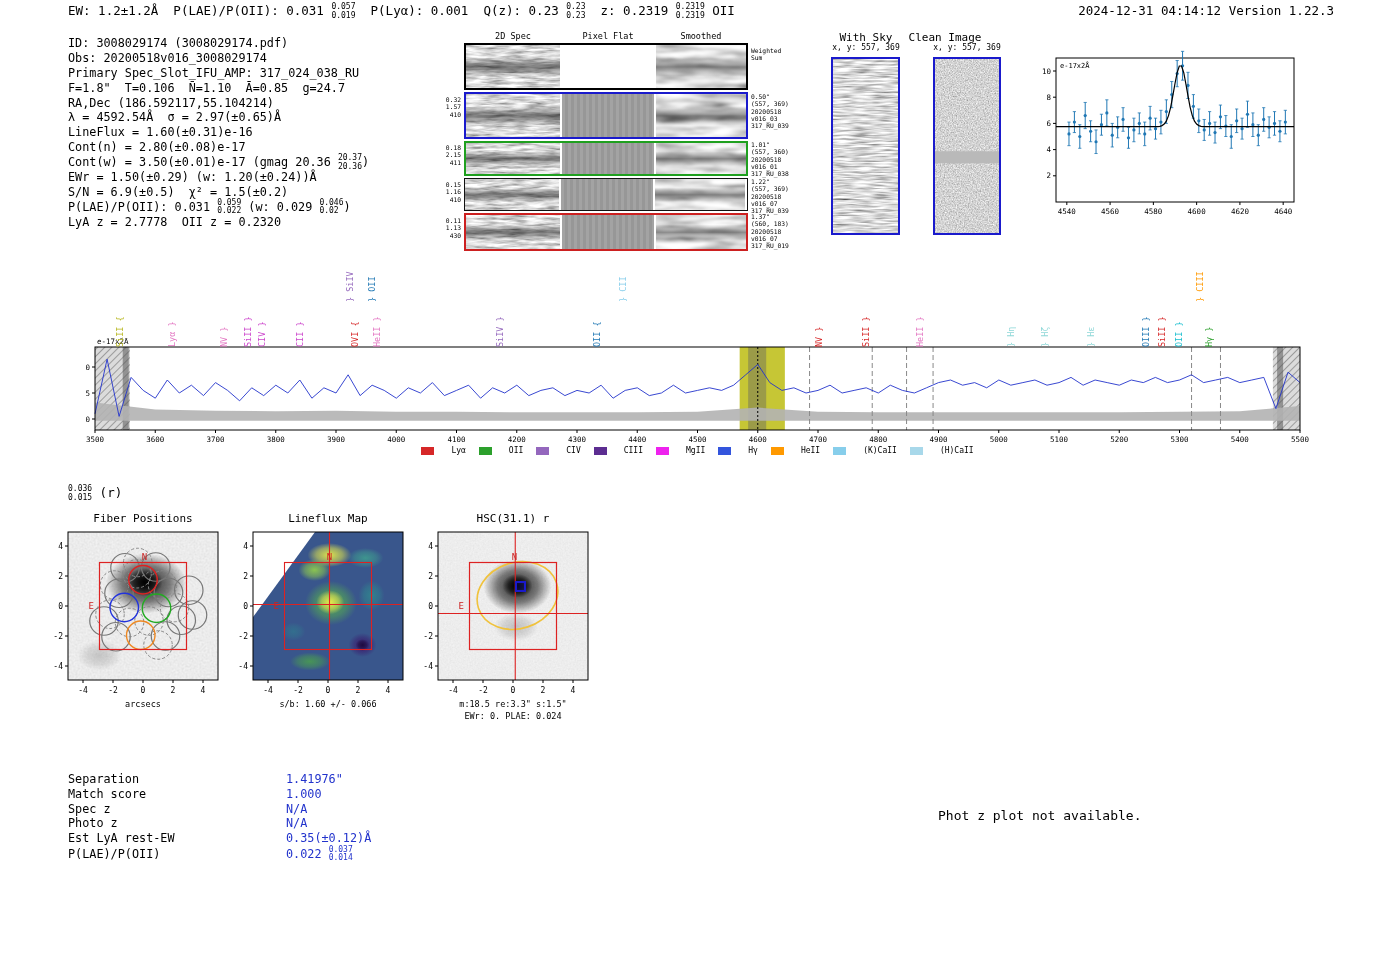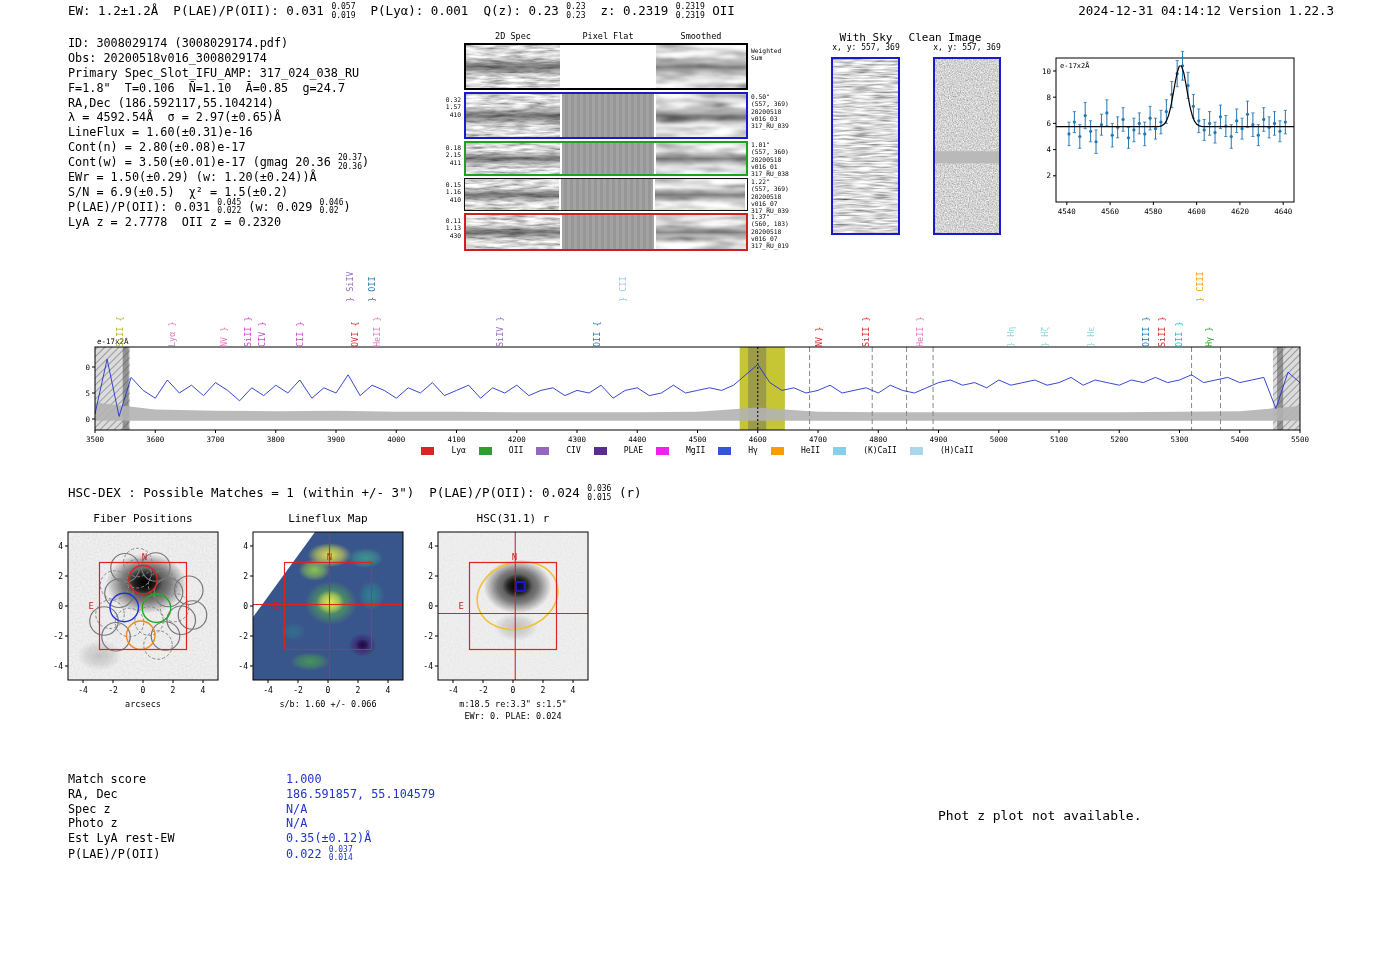--- a/index.html
+++ b/index.html
@@ -54,21 +54,21 @@
     <div>Obs: 20200518v016_3008029174</div>
     <div>Primary Spec_Slot_IFU_AMP: 317_024_038_RU</div>
     <div>F=1.8"  T=0.106  N̄=1.10  Ā=0.85  g=24.7</div>
     <div>RA,Dec (186.592117,55.104214)</div>
     <div>λ = 4592.54Å  σ = 2.97(±0.65)Å</div>
     <div>LineFlux = 1.60(±0.31)e-16</div>
     <div>Cont(n) = 2.80(±0.08)e-17</div>
     <div><span>Cont(w) = 3.50(±0.01)e-17 (gmag 20.36 </span><span class="stk"><span>20.37</span><span>20.36</span></span><span>)</span></div>
     <div>EWr = 1.50(±0.29) (w: 1.20(±0.24))Å</div>
     <div>S/N = 6.9(±0.5)  χ² = 1.5(±0.2)</div>
-    <div><span>P(LAE)/P(OII): 0.031 </span><span class="stk"><span>0.045</span><span>0.022</span></span><span> (w: 0.029 </span><span class="stk"><span>0.046</span><span>0.02</span></span><span>)</span></div>
+    <div><span>P(LAE)/P(OII): 0.031 </span><span class="stk"><span>0.059</span><span>0.022</span></span><span> (w: 0.029 </span><span class="stk"><span>0.046</span><span>0.02</span></span><span>)</span></div>
     <div>LyA z = 2.7778  OII z = 0.2320</div>
   </div>
 
   <div class="abs colhdr" style="left:466px;top:31px;width:94px">2D Spec</div>
   <div class="abs colhdr" style="left:562px;top:31px;width:92px">Pixel Flat</div>
   <div class="abs colhdr" style="left:656px;top:31px;width:90px">Smoothed</div>
 
   <div class="row2d" style="left:464px;top:43px;width:284px;height:47px;border:2px solid #000">
     <svg class="noise" style="width:94px;height:100%">
         <defs>
@@ -698,21 +698,21 @@
       <span class="lg-item">
         <span class="lg-sw" style="background: rgb(44, 160, 44);"></span>
         <span>OII</span>
       </span>
       <span class="lg-item">
         <span class="lg-sw" style="background: rgb(148, 103, 189);"></span>
         <span>CIV</span>
       </span>
       <span class="lg-item">
         <span class="lg-sw" style="background: rgb(92, 45, 145);"></span>
-        <span>PLAE</span>
+        <span>CIII</span>
       </span>
       <span class="lg-item">
         <span class="lg-sw" style="background: rgb(238, 34, 238);"></span>
         <span>MgII</span>
       </span>
       <span class="lg-item">
         <span class="lg-sw" style="background: rgb(51, 85, 221);"></span>
         <span>Hγ</span>
       </span>
       <span class="lg-item">
@@ -723,21 +723,20 @@
         <span class="lg-sw" style="background: rgb(135, 206, 235);"></span>
         <span>(K)CaII</span>
       </span>
       <span class="lg-item">
         <span class="lg-sw" style="background: rgb(168, 216, 234);"></span>
         <span>(H)CaII</span>
       </span>
     </div>
 
   <div class="abs hdr" style="left:68px;top:485px">
-    <span>HSC-DEX : Possible Matches = 1 (within +/- 3")  P(LAE)/P(OII): 0.024 </span>
     <span class="stk"><span>0.036</span><span>0.015</span></span>
     <span> (r)</span>
   </div>
 
   <div class="abs ctitle" style="left:68px;top:512px;width:150px">Fiber Positions</div>
   <div class="abs ctitle" style="left:253px;top:512px;width:150px">Lineflux Map</div>
   <div class="abs ctitle" style="left:438px;top:512px;width:150px">HSC(31.1) r</div>
 
   <svg id="cut1" class="abs" style="left:50px;top:522px" width="185" height="180">
       <defs>
@@ -1025,22 +1024,22 @@
       <line x1="15" y1="24" x2="18" y2="24" stroke="#000"></line>
       <text x="13" y="26.5" font-size="8" text-anchor="end" fill="#000">4</text>
     </svg>
 
   <div class="abs ccap" style="left:68px;top:699px;width:150px">arcsecs</div>
   <div class="abs ccap" style="left:253px;top:699px;width:150px">s/b: 1.60 +/- 0.066</div>
   <div class="abs ccap" style="left:438px;top:699px;width:150px">m:18.5 re:3.3" s:1.5"</div>
   <div class="abs ccap" style="left:438px;top:711px;width:150px">EWr: 0. PLAE: 0.024</div>
 
   <div class="abs" style="left:68px;top:772px">
+    <div class="mrow"><span class="mlabel">Separation</span><span class="mval">1.41976"</span></div>
     <div class="mrow"><span class="mlabel">Match score</span><span class="mval">1.000</span></div>
-    <div class="mrow"><span class="mlabel">RA, Dec</span><span class="mval">186.591857, 55.104579</span></div>
     <div class="mrow"><span class="mlabel">Spec z</span><span class="mval">N/A</span></div>
     <div class="mrow"><span class="mlabel">Photo z</span><span class="mval">N/A</span></div>
     <div class="mrow"><span class="mlabel">Est LyA rest-EW</span><span class="mval">0.35(±0.12)Å</span></div>
     <div class="mrow">
       <span class="mlabel">P(LAE)/P(OII)</span>
       <span class="mval"><span>0.022 </span><span class="stk"><span>0.037</span><span>0.014</span></span></span>
     </div>
   </div>
 
   <div class="abs note" style="left:938px;top:808px">Phot z plot not available.</div>

